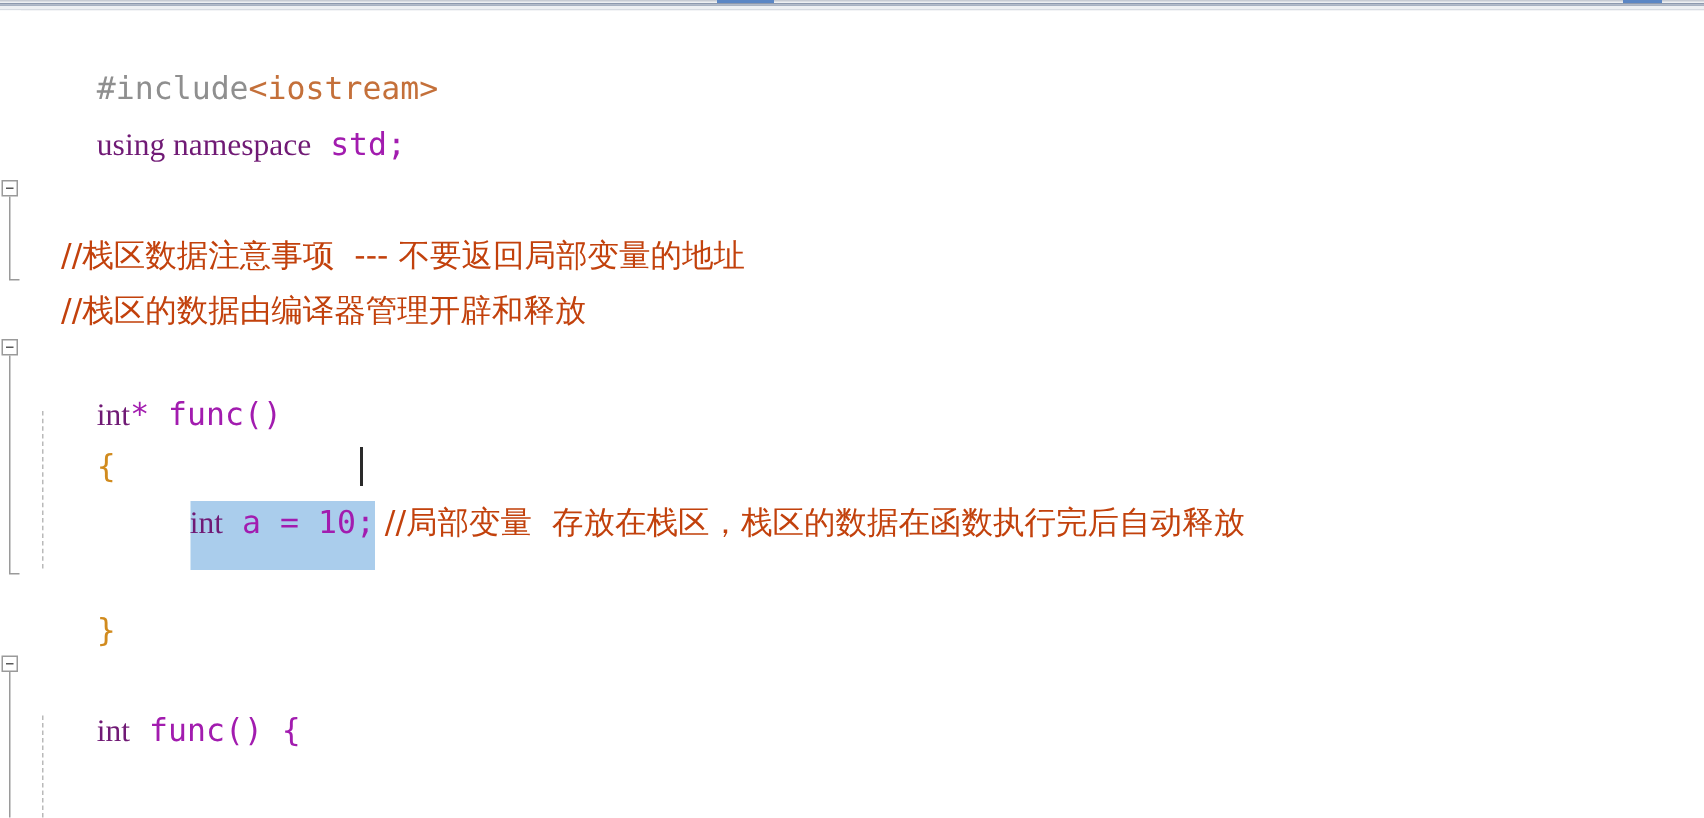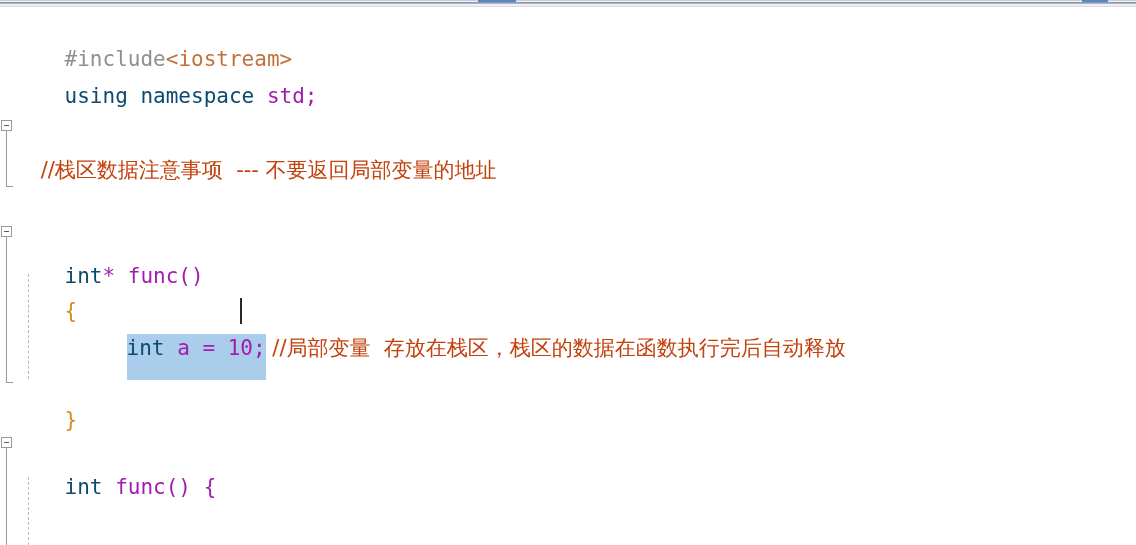--- a/index.html
+++ b/index.html
@@ -68,21 +68,21 @@
     font-size: 21px;
     font-family: "DejaVu Sans Mono", "Liberation Mono", monospace;
     color: #1a1a1a;
   }
 
   .txt { display: inline; }
 
   
   .tok-pre      { color: #8f8f8f; }
   .tok-header   { color: #c4703a; }
-  .tok-kw       { color: #0c4a6e; }
+  .tok-kw       { color: #701a75; font-family: Liberation Serif, serif; }
   .tok-plain    { color: #a21caf; }
   .tok-comment  { color: #c2410c; }
   .tok-brace    { color: #d18b1e; }
 
   
   .cjk {
     font-family: "DejaVu Sans", "Liberation Sans", sans-serif;
     font-size: 21px;
   }
 
@@ -171,20 +171,23 @@
   <div class="code-line" style="left:14px; top:34px;">
     <span class="txt tok-kw">using namespace</span><span class="txt tok-plain"> std;</span>
   </div>
 
   <div class="code-line" style="left:14px; top:71px;"></div>
 
   <div class="code-line cjk" style="left:14px; top:108px;">
     <span class="txt tok-comment cjk">//栈区数据注意事项  --- 不要返回局部变量的地址</span>
   </div>
 
+  <div class="code-line cjk" style="left:14px; top:145px;">
+    <span class="txt tok-comment cjk">//栈区的数据由编译器管理开辟和释放</span>
+  </div>
 
   <div class="code-line" style="left:14px; top:182px;"></div>
 
   <div class="code-line" style="left:14px; top:214px;">
     <span class="txt tok-kw">int</span><span class="txt tok-plain">* func()</span>
   </div>
 
   <div class="code-line" style="left:14px; top:249px;">
     <span class="txt tok-brace">{</span>
   </div>

